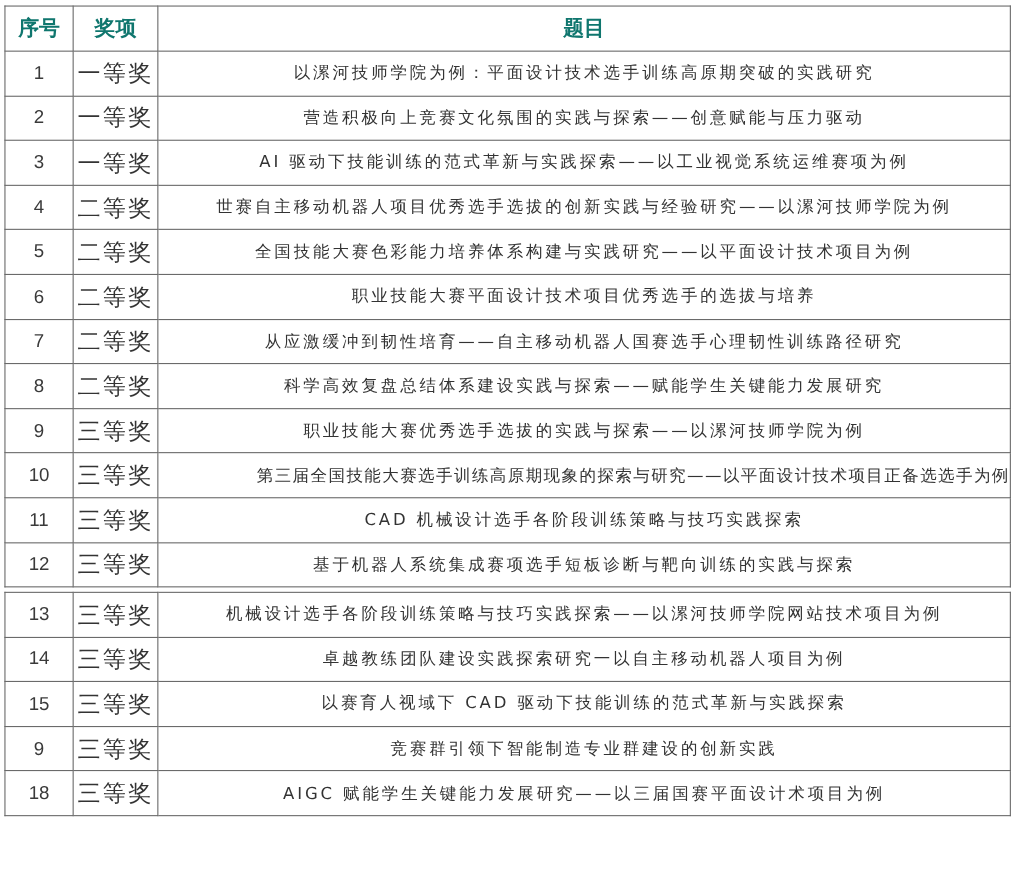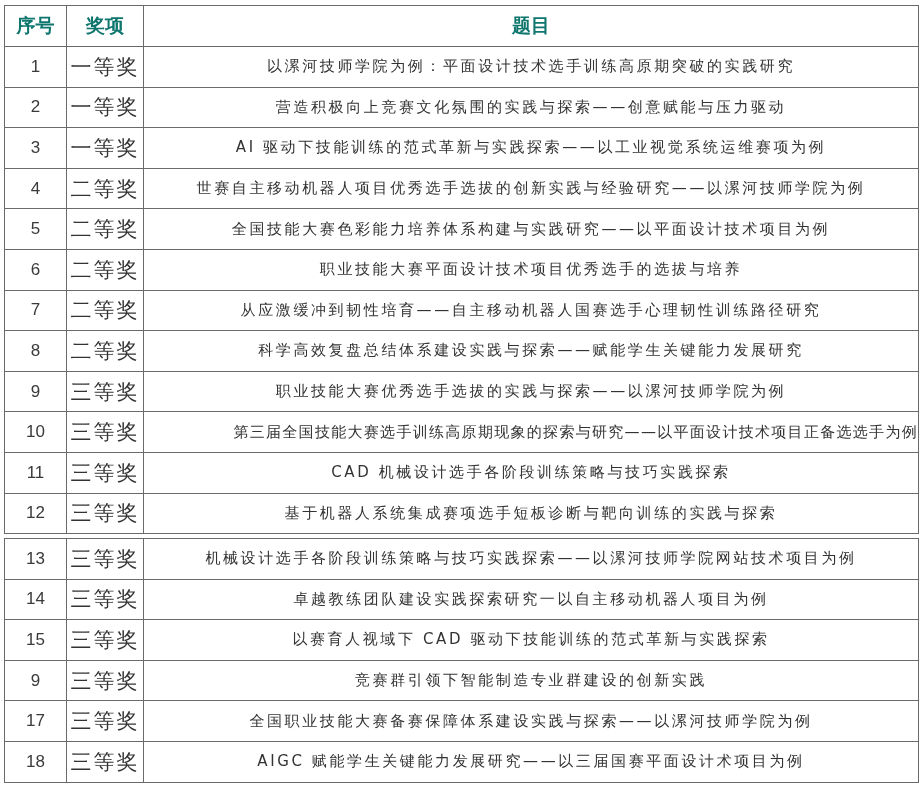--- a/index.html
+++ b/index.html
@@ -167,23 +167,18 @@
       <td class="num">15</td>
       <td class="award">三等奖</td>
       <td class="title">以赛育人视域下 CAD 驱动下技能训练的范式革新与实践探索</td>
     </tr>
     <tr>
       <td class="num">9</td>
       <td class="award">三等奖</td>
       <td class="title">竞赛群引领下智能制造专业群建设的创新实践</td>
     </tr>
     <tr>
-      <td class="num">17</td>
-      <td class="award">三等奖</td>
-      <td class="title">全国职业技能大赛备赛保障体系建设实践与探索——以漯河技师学院为例</td>
-    </tr>
-    <tr>
       <td class="num">18</td>
       <td class="award">三等奖</td>
       <td class="title">AIGC 赋能学生关键能力发展研究——以三届国赛平面设计术项目为例</td>
     </tr>
   </tbody>
 </table>
 
 </body></html>

